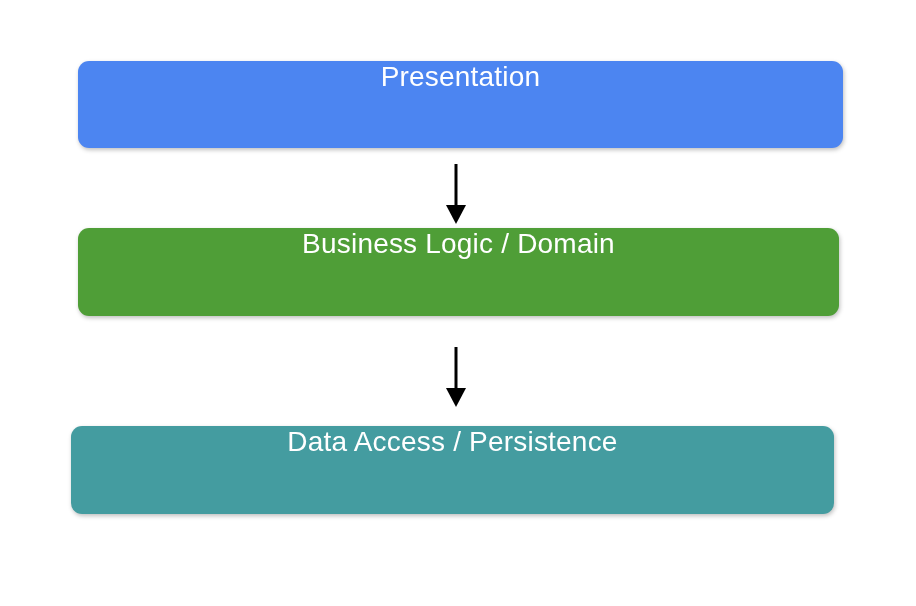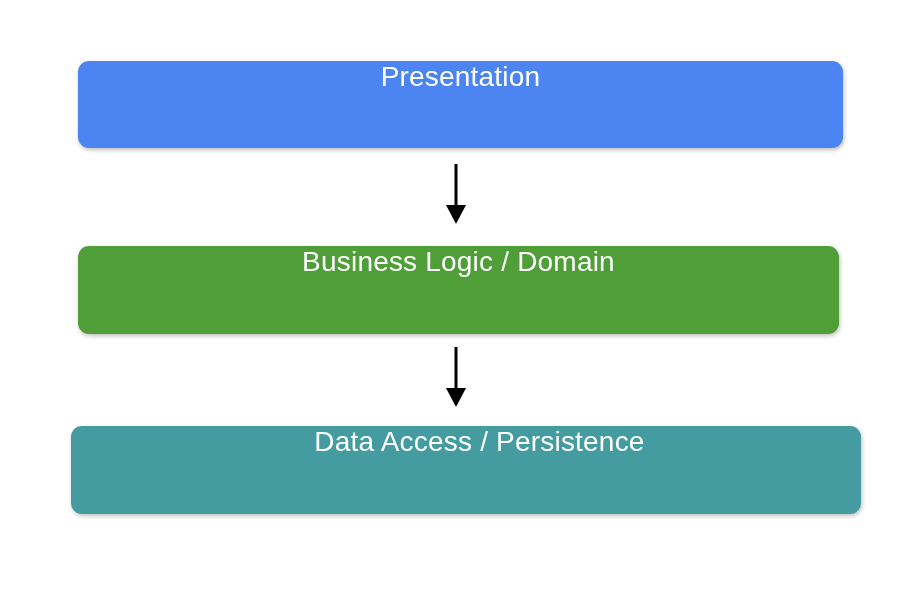--- a/index.html
+++ b/index.html
@@ -24,21 +24,21 @@
     justify-content: center;
   }
   .layer-node .layer-label {
     color: #ffffff;
     font-size: 28px;
     font-weight: 400;
     letter-spacing: 0.2px;
     white-space: nowrap;
   }
   .node-presentation { left: 78px; top: 61px;  width: 765px; height: 87px; }
-  .node-business     { left: 78px; top: 246px; width: 761px; height: 88px; }
+  .node-business     { left: 78px; top: 228px; width: 761px; height: 88px; }
   .node-data         { left: 71px; top: 426px; width: 763px; height: 88px; }
   .flow-arrow {
     position: absolute;
     width: 26px;
     height: 62px;
     color: #000000;
   }
   .arrow-1 { left: 443px; top: 163px; }
   .arrow-2 { left: 443px; top: 346px; }
   .flow-arrow svg { display: block; width: 100%; height: 100%; }
@@ -63,17 +63,17 @@
     <span class="layer-label">Business Logic / Domain</span>
   </div>
 
   <div class="flow-arrow arrow-2" style="color: rgb(0, 0, 0);">
     <svg viewBox="0 0 26 62" xmlns="http://www.w3.org/2000/svg" aria-hidden="true">
       <line x1="13" y1="1" x2="13" y2="44" stroke="currentColor" stroke-width="3"></line>
       <polygon points="3,42 23,42 13,61" fill="currentColor"></polygon>
     </svg>
   </div>
 
-  <div class="layer-node node-data" style="background: rgb(68, 156, 160); padding-left: 27px;">
+  <div class="layer-node node-data" style="background: rgb(68, 156, 160);">
     <span class="layer-label">Data Access / Persistence</span>
   </div>
 
 </div>
 
 </body></html>

